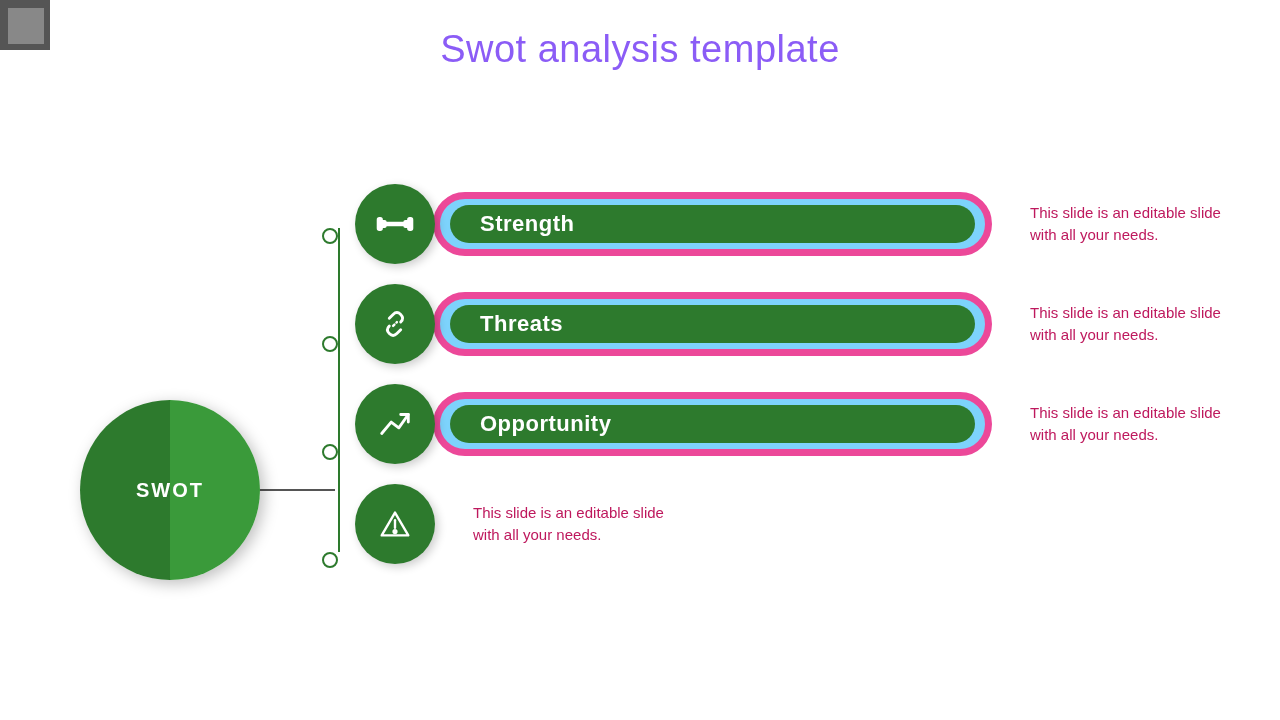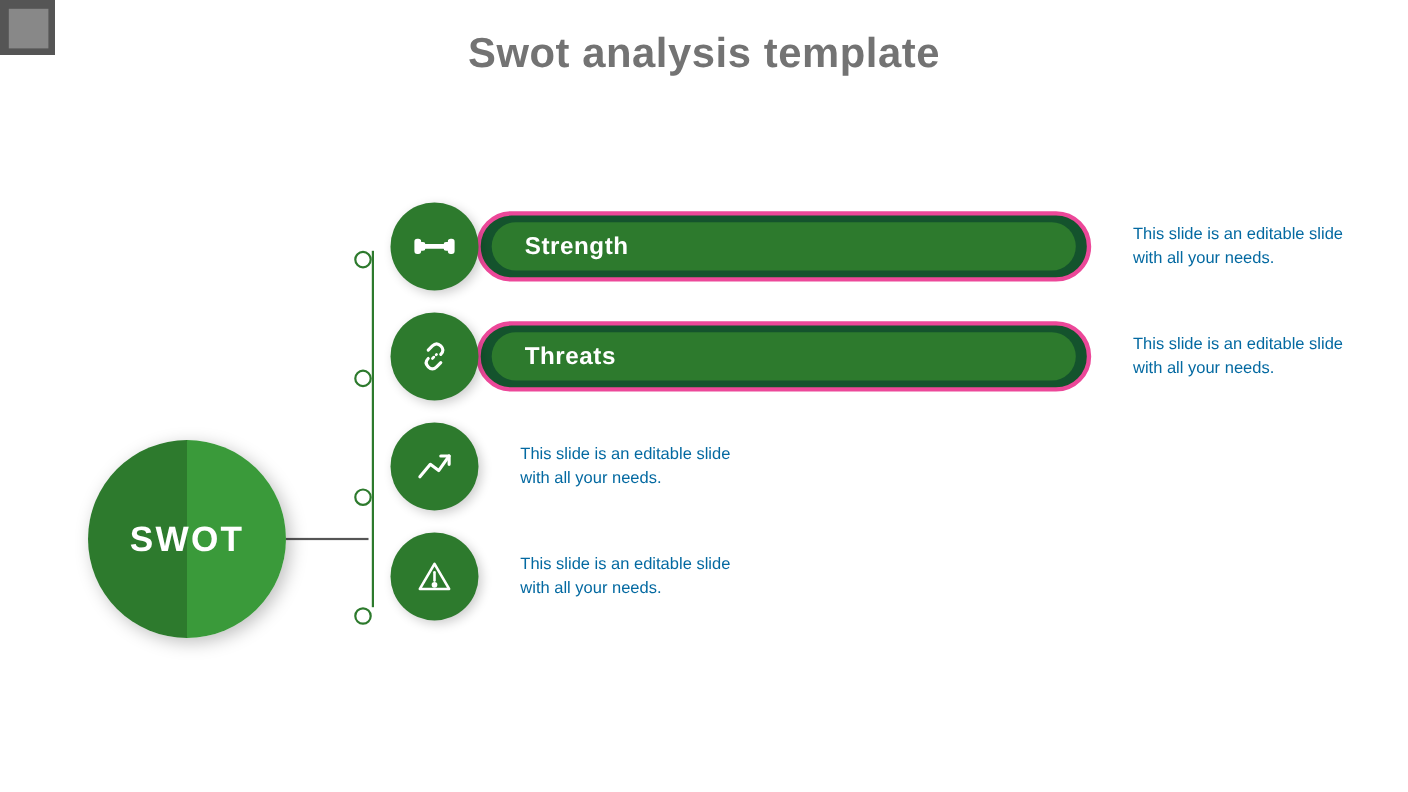--- a/index.html
+++ b/index.html
@@ -26,22 +26,22 @@
       top: 8px;
       left: 8px;
       width: 36px;
       height: 36px;
       background: #888;
     }
 
     .page-title {
       text-align: center;
       font-size: 38px;
-      font-weight: 700;
-      color: #737373;
+      font-weight: 400;
+      color: #8b5cf6;
       padding-top: 28px;
       letter-spacing: 0.5px;
     }
 
     
     .swot-circle-container {
       position: absolute;
       left: 80px;
       top: 50%;
       transform: translateY(-50%);
@@ -54,21 +54,21 @@
       background: linear-gradient(to right, #2d7a2d 50%, #3a9a3a 50%);
       display: flex;
       align-items: center;
       justify-content: center;
       box-shadow: 4px 4px 15px rgba(0,0,0,0.25);
       position: relative;
     }
 
     .swot-circle-text {
       color: white;
-      font-size: 32px;
+      font-size: 20px;
       font-weight: bold;
       letter-spacing: 2px;
       text-align: right;
     }
 
     
     .h-connector {
       position: absolute;
       left: 260px;
       top: 50%;
@@ -139,22 +139,22 @@
       height: 64px;
       margin-left: -20px;
       flex: 1;
       position: relative;
     }
 
     .pill-outer {
       width: 100%;
       height: 64px;
       border-radius: 32px;
-      border: 4px solid #ec4899;
-      background: #14532d;
+      border: 7px solid #ec4899;
+      background: #7dd3fc;
       display: flex;
       align-items: center;
       padding-left: 30px;
       position: relative;
       overflow: hidden;
     }
 
     .pill-inner {
       position: absolute;
       left: 10px;
@@ -172,21 +172,21 @@
       color: white;
       font-size: 22px;
       font-weight: bold;
       letter-spacing: 0.5px;
     }
 
     .item-description {
       flex-shrink: 0;
       width: 220px;
       font-size: 15px;
-      color: #0369a1;
+      color: #be185d;
       line-height: 1.5;
       margin-left: 20px;
     }
   </style>
 </head>
 <body>
 
 <div class="deco-square-1"></div>
 <div class="deco-square-2"></div>
 
@@ -250,20 +250,27 @@
   </div>
 
   <div class="swot-item">
     <div class="item-icon">
 
       <svg viewBox="0 0 40 40">
         <polyline points="6,30 16,18 24,24 34,10" stroke="white" stroke-width="3" fill="none" stroke-linecap="round" stroke-linejoin="round"></polyline>
         <polyline points="26,10 34,10 34,18" stroke="white" stroke-width="3" fill="none" stroke-linecap="round" stroke-linejoin="round"></polyline>
       </svg>
     </div>
+    <div class="item-pill">
+      <div class="pill-outer">
+        <div class="pill-inner">
+          <span class="pill-label">Opportunity</span>
+        </div>
+      </div>
+    </div>
     <div class="item-description">This slide is an editable slide with all your needs.</div>
   </div>
 
   <div class="swot-item">
     <div class="item-icon">
 
       <svg viewBox="0 0 40 40">
         <polygon points="20,8 34,32 6,32" stroke="white" stroke-width="2.5" fill="none" stroke-linecap="round" stroke-linejoin="round"></polygon>
         <line x1="20" y1="16" x2="20" y2="24" stroke="white" stroke-width="2.5" stroke-linecap="round"></line>
         <circle cx="20" cy="28" r="1.5" fill="white"></circle>

